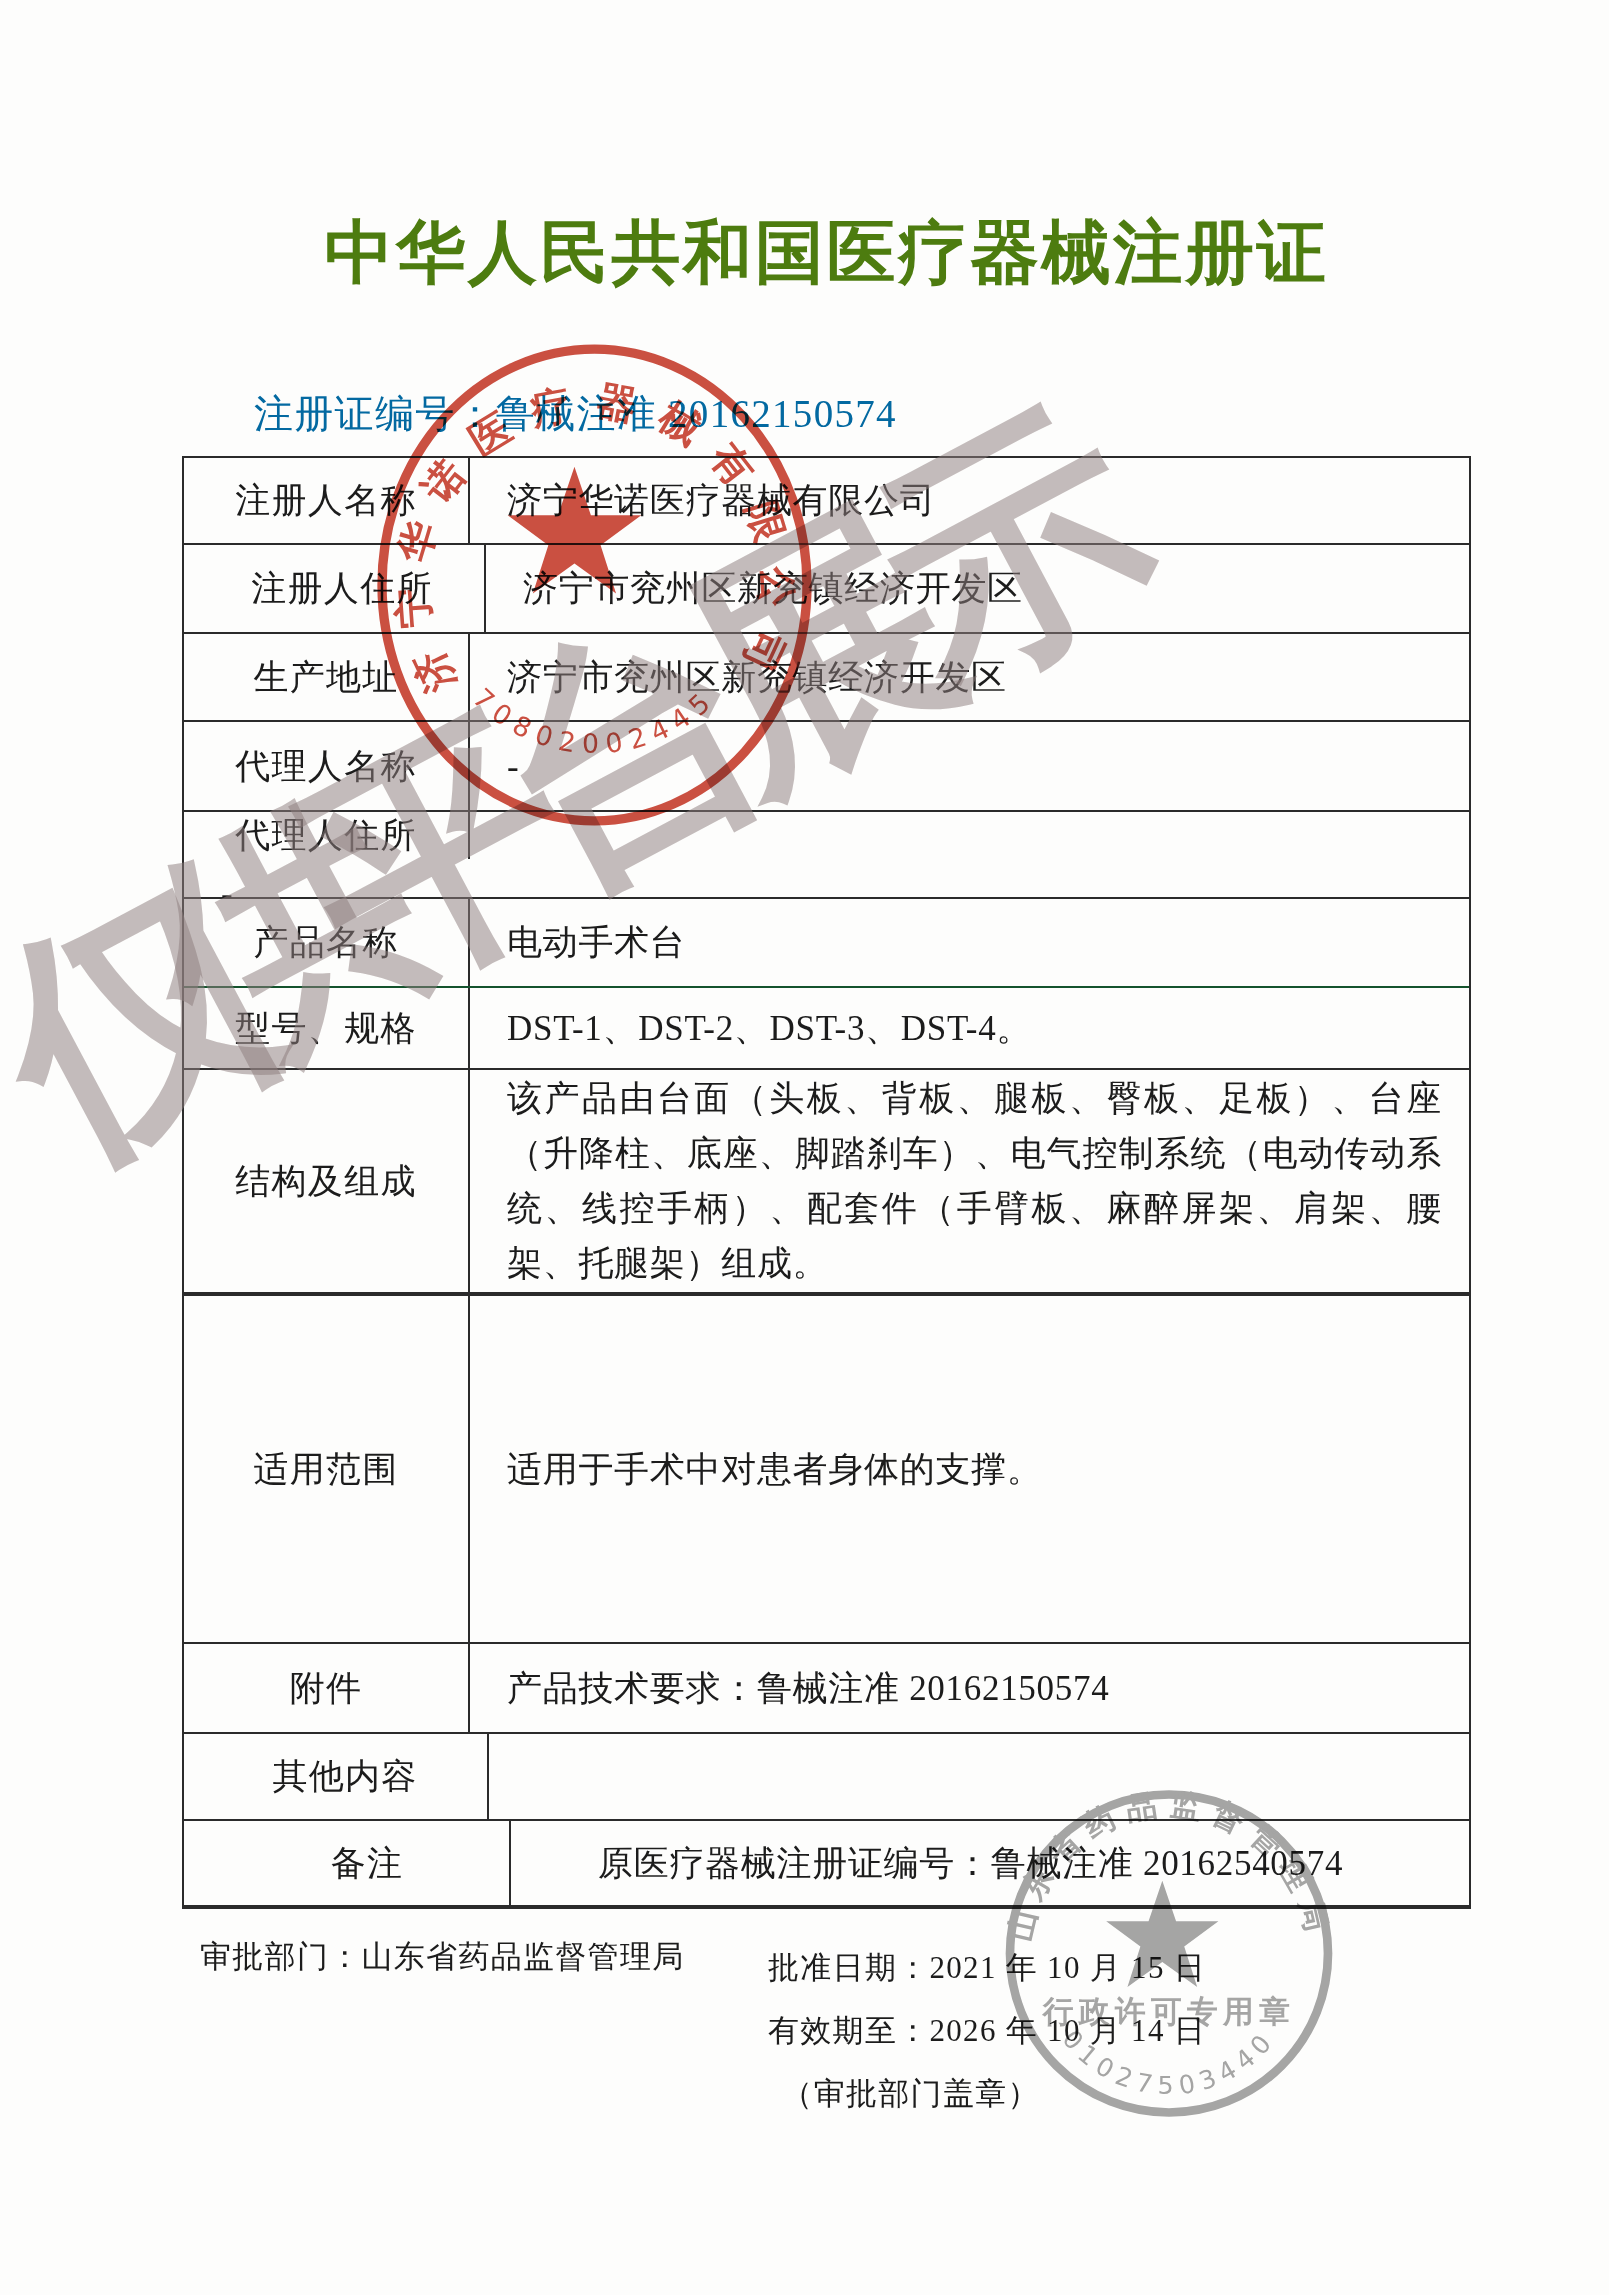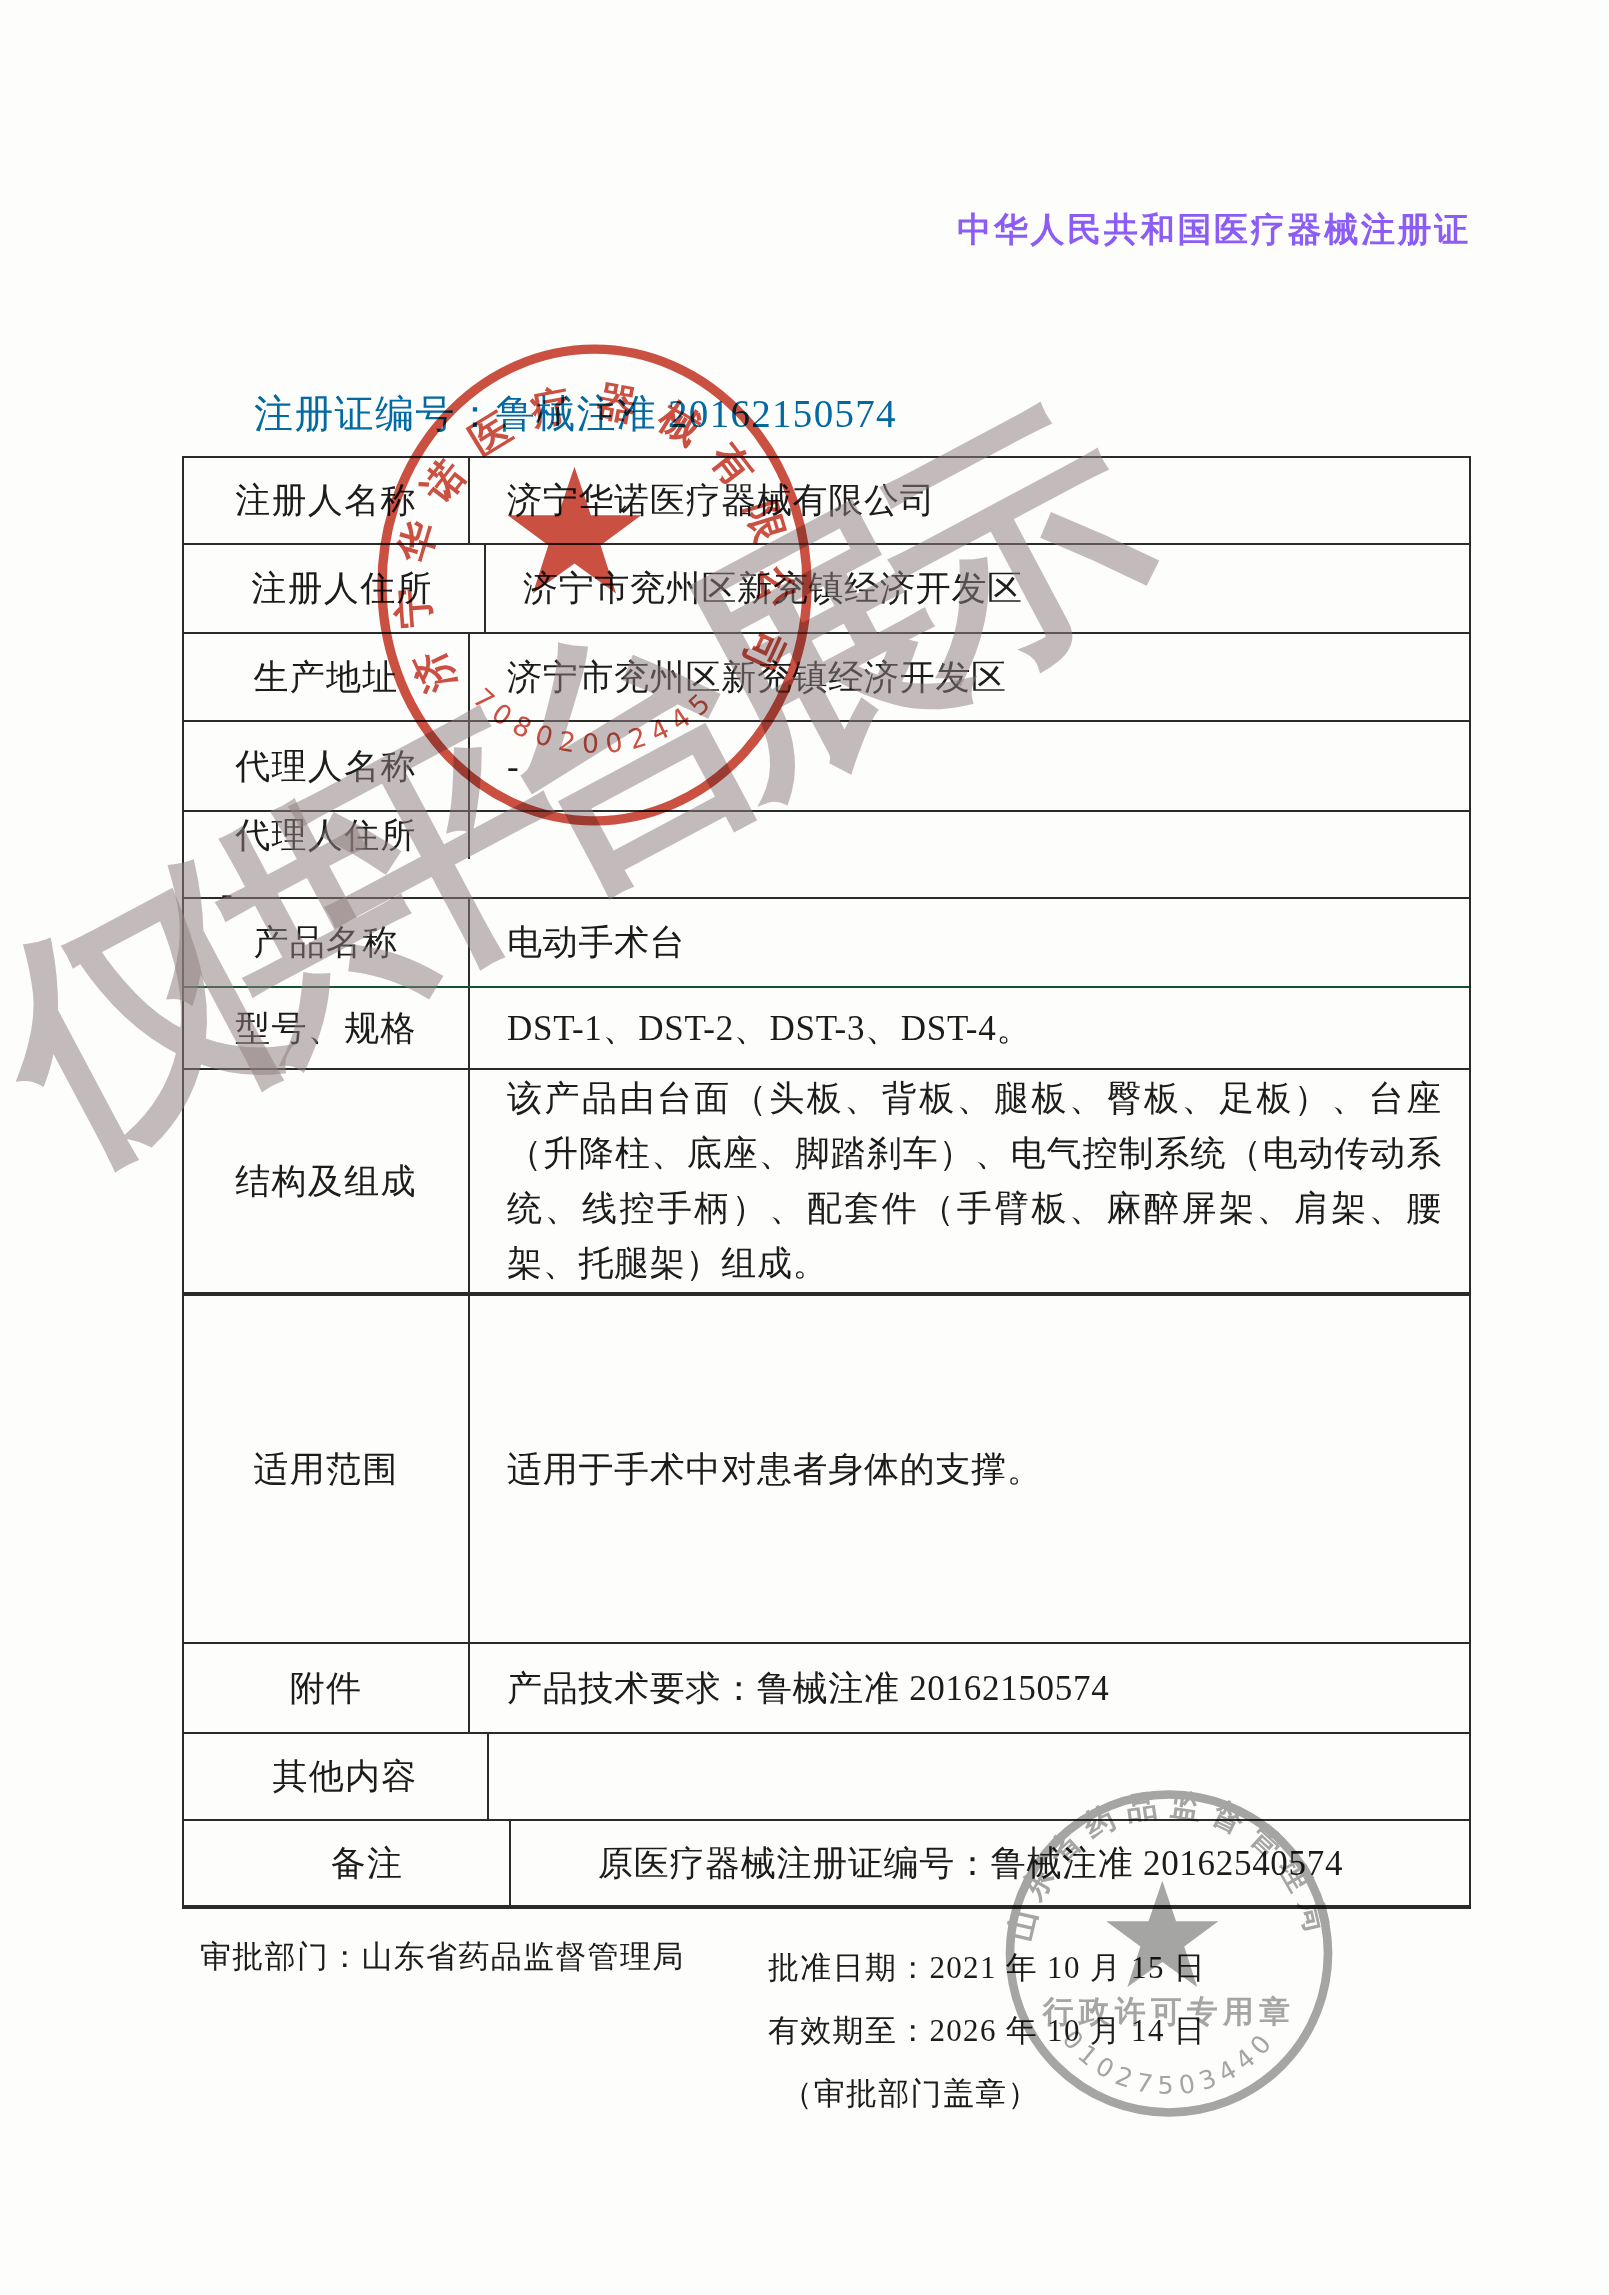--- a/index.html
+++ b/index.html
@@ -7,22 +7,22 @@
     position:relative;
     width:1610px;height:2295px;
     background:#fdfdfc;
     overflow:hidden;
     font-family:"Liberation Serif","DejaVu Serif",serif;
     color:#1c1c1c;
   }
   
   .doc-title{
     position:absolute;left:182px;top:207px;width:1289px;
-    text-align:right;font-size:34px;font-weight:bold;
-    letter-spacing:2.7px;color:#8b5cf6;
+    text-align:center;font-size:69px;font-weight:bold;
+    letter-spacing:2.7px;color:#4d7c0f;
   }
   .reg-no{
     position:absolute;left:254px;top:387px;
     font-size:39px;letter-spacing:1.3px;color:#0369a1;
   }
   
   .cert-table{
     position:absolute;left:182px;top:456px;width:1289px;
     border-left:2px solid #2b2b2b;border-right:2px solid #2b2b2b;
     box-sizing:border-box;

